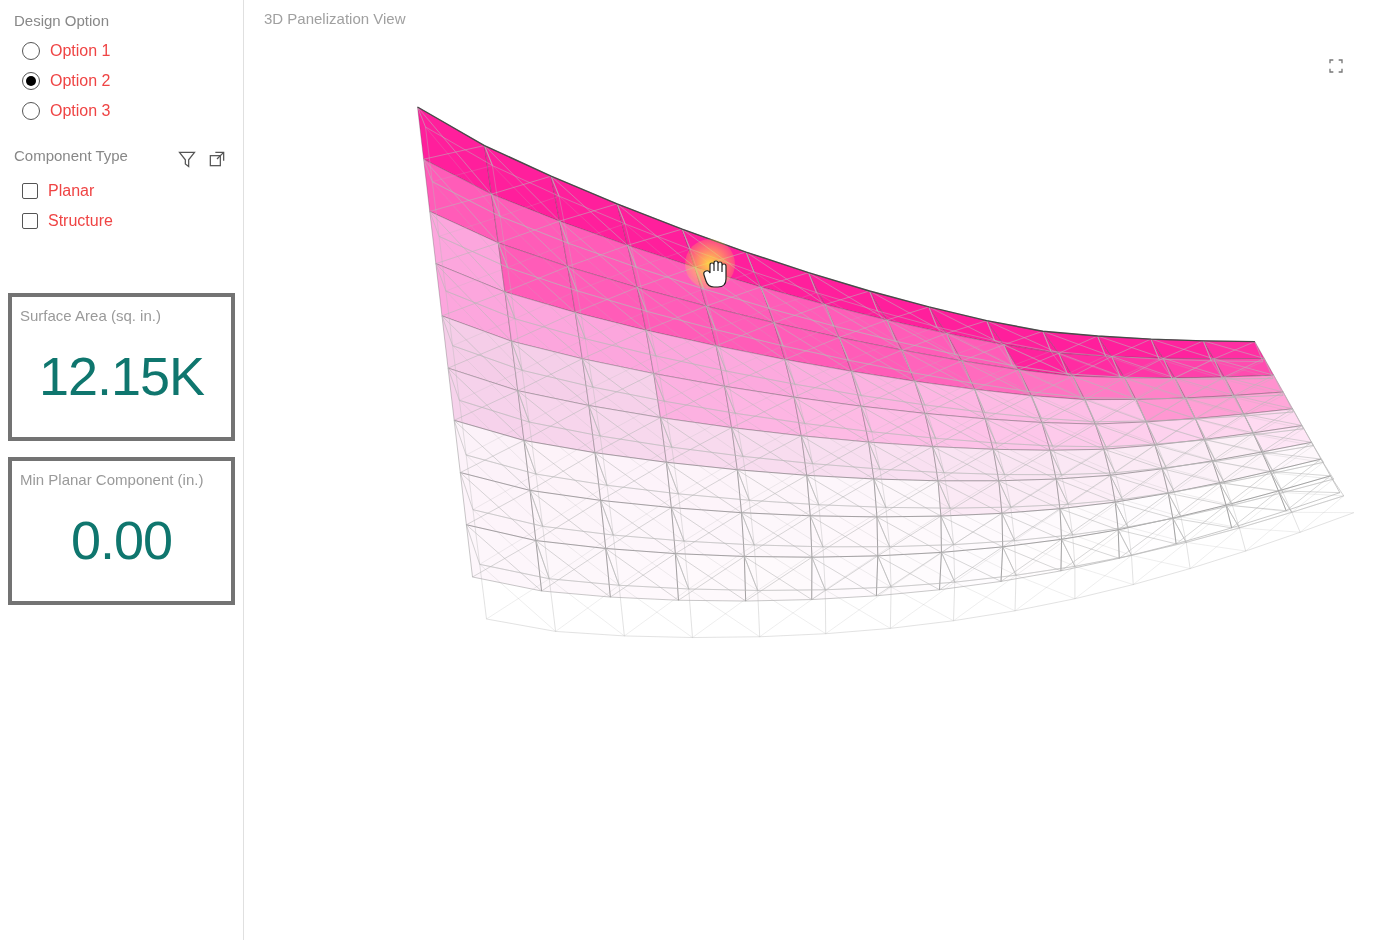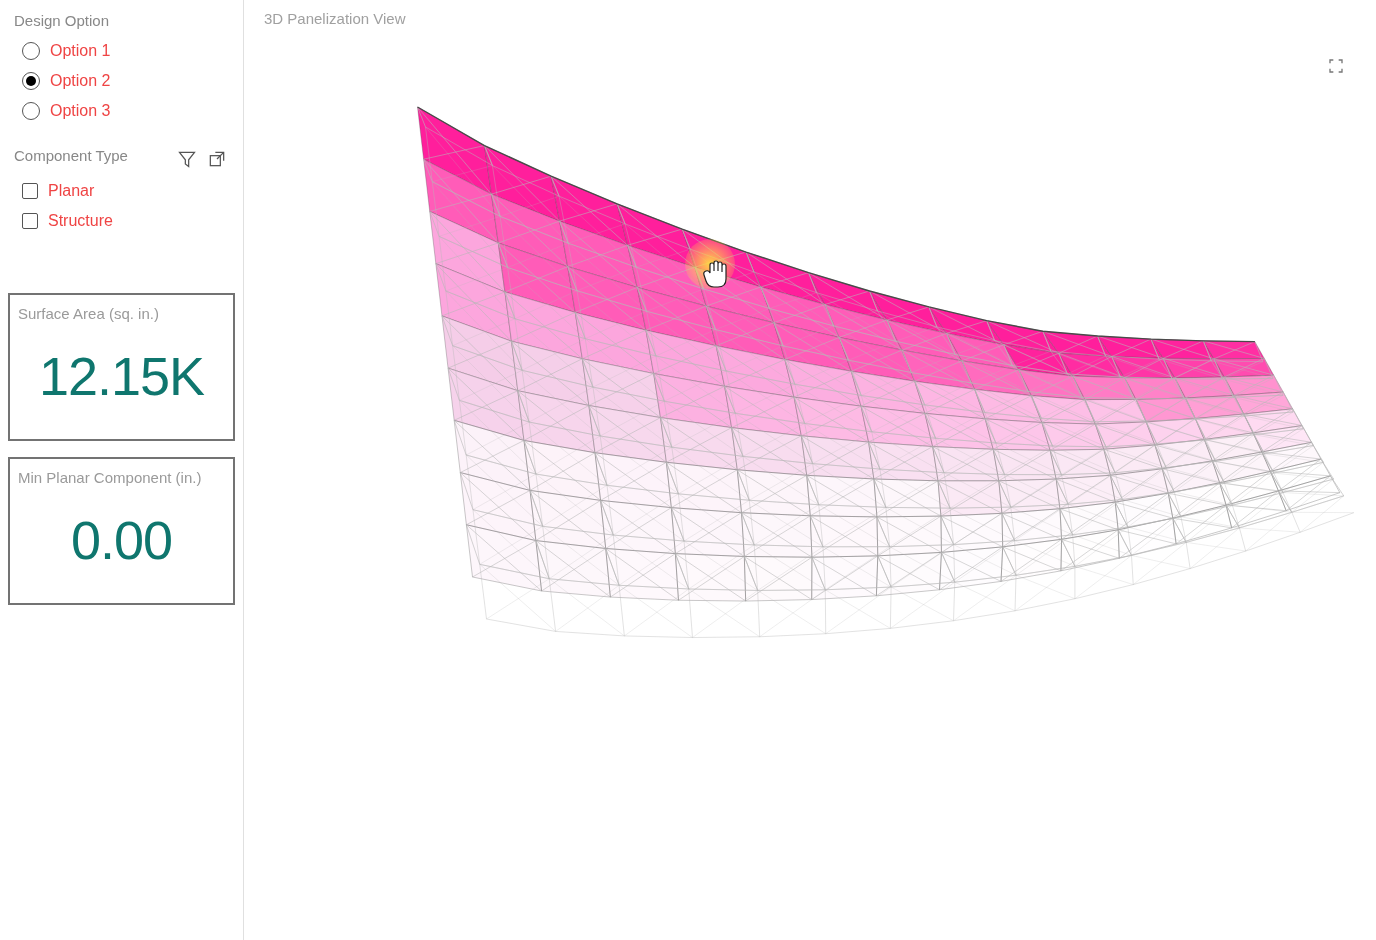--- a/index.html
+++ b/index.html
@@ -51,21 +51,21 @@
     width: 16px; height: 16px; border: 1.5px solid #555; border-radius: 2px; flex-shrink: 0;
   }
   .component-header { display: flex; margin: 0 14px 8px 14px; }
   .component-header .section-title { margin: 0; flex: 1; }
   .icon-btn {
     width: 24px; height: 24px; display: flex; align-items: center; justify-content: center;
     cursor: pointer; margin-left: 6px; color: #555;
   }
   .metric-card {
     margin: 6px 8px 10px 8px;
-    border: 2px solid #737373;
+    border: 4px solid #737373;
     height: 148px;
     padding: 10px 8px 0 8px;
     display: flex;
     flex-direction: column;
   }
   .metric-label { color: #9a9a9a; font-size: 15px; }
   .metric-value {
     flex: 1;
     display: flex; align-items: center; justify-content: center;
     font-size: 54px; font-weight: 400; color: #0f766e;

